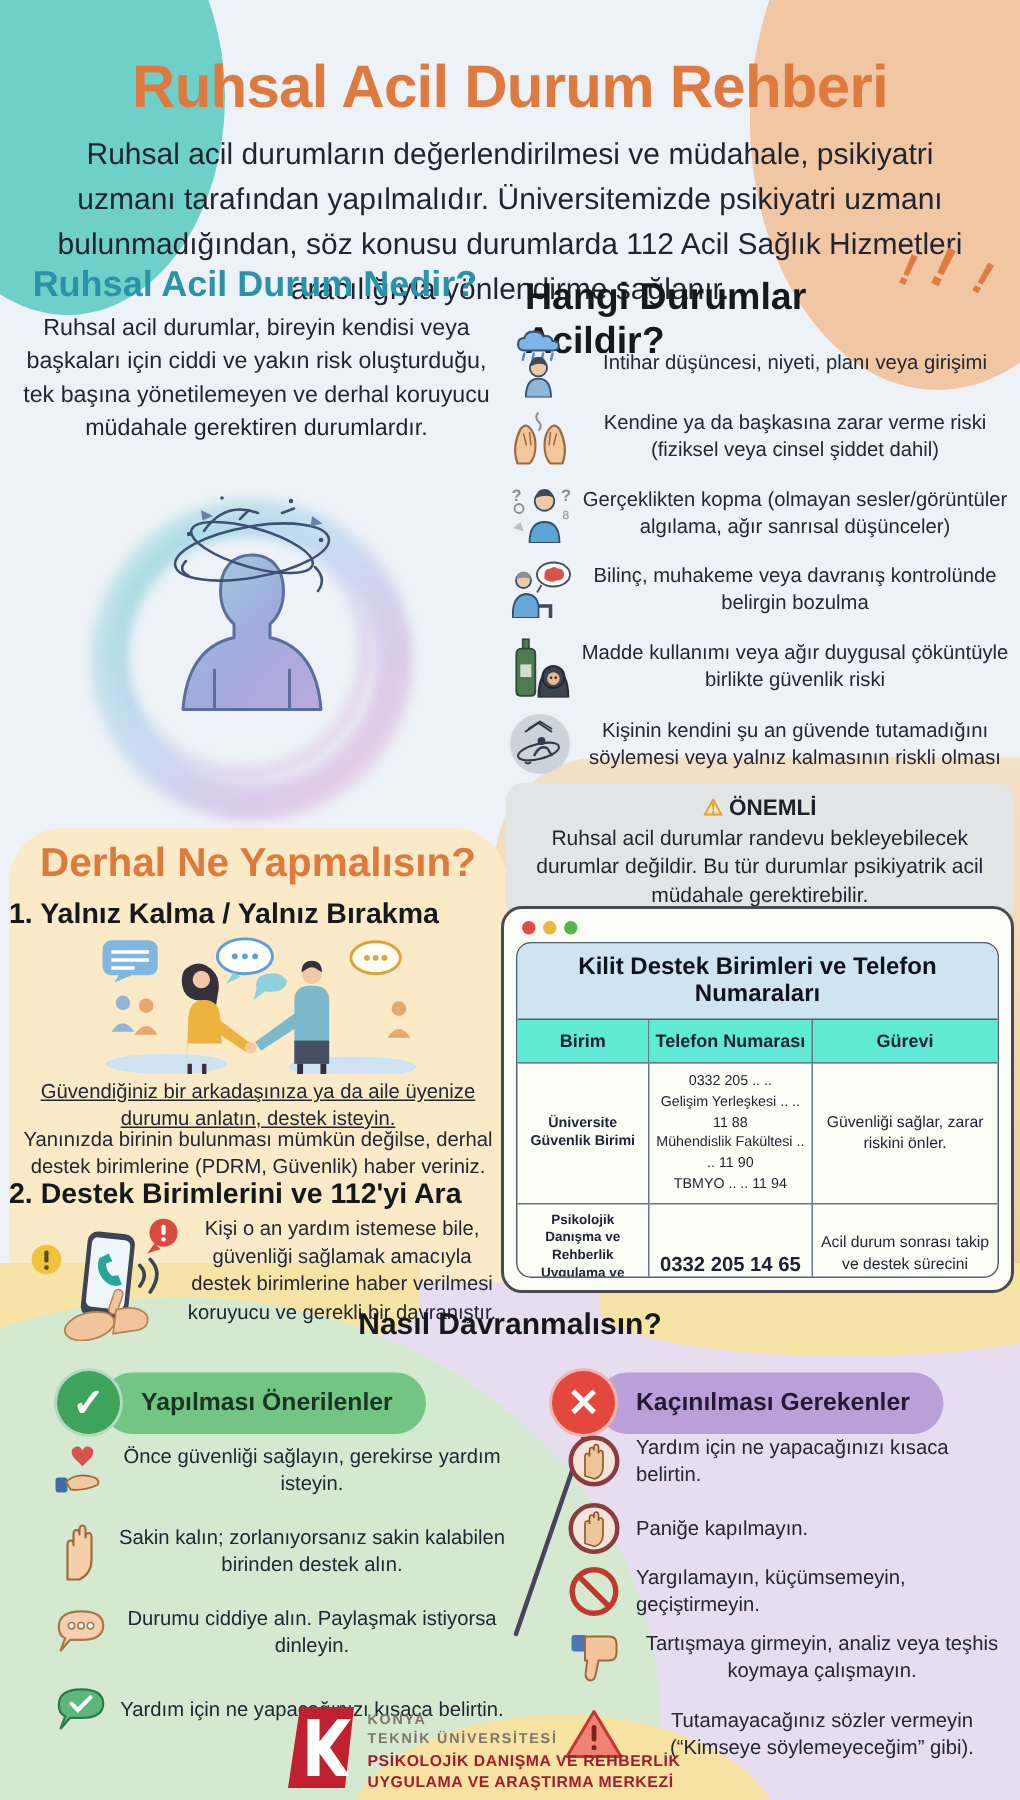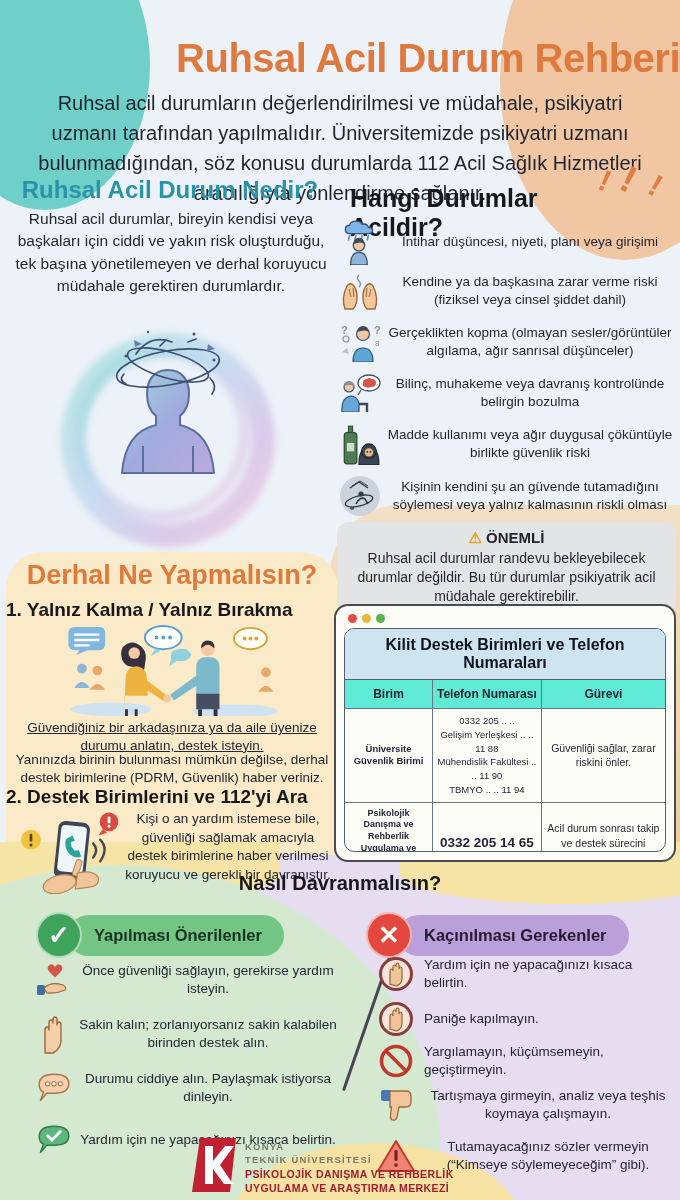--- a/index.html
+++ b/index.html
@@ -13,21 +13,21 @@
   .bg-right-peach{left:330px;top:505px;width:350px;height:385px;background:linear-gradient(180deg,#f2e0c7 0%,#efd6ae 55%,#ecca9d 100%);border-top-left-radius:70px;}
   .bg-cream{left:6px;top:552px;width:332px;height:338px;background:#fbeac8;border-radius:36px 36px 0 0;}
   .bg-bottom{left:0;top:855px;width:680px;height:345px;background:#e7ddf0;}
   .bg-ywave-l{left:-50px;top:842px;width:330px;height:62px;background:#f6e4a6;border-radius:0 0 50% 50%;}
   .bg-ywave-r{left:400px;top:842px;width:330px;height:62px;background:#f6e4a6;border-radius:0 0 50% 50%;}
   .bg-green{left:-200px;top:865px;width:640px;height:560px;border-radius:50%;background:#d5e9d1;}
   .bg-yarc{left:228px;top:1143px;width:294px;height:170px;border-radius:50%;background:#f6e2a2;}
   .divider-line{left:398px;top:928px;width:2.5px;height:172px;background:#4a4458;border-radius:2px;transform:rotate(19deg);transform-origin:top center;z-index:4;}
 
   
-  .title{left:0;top:36px;width:680px;text-align:right;font-size:40px;font-weight:800;color:#df7a3e;letter-spacing:-.5px;z-index:5;}
+  .title{left:0;top:36px;width:680px;text-align:center;font-size:40px;font-weight:800;color:#df7a3e;letter-spacing:-.5px;z-index:5;}
   .intro{left:28px;top:88px;width:624px;text-align:center;font-size:20px;line-height:1.5;color:#1f2430;font-weight:500;z-index:5;}
 
   
   .nedir-h{left:10px;top:176px;width:320px;text-align:center;font-size:24px;font-weight:800;color:#2b93a8;z-index:5;}
   .nedir-p{left:12px;top:208px;width:318px;text-align:center;font-size:15.5px;line-height:1.45;color:#1f2430;font-weight:500;z-index:5;}
   .mind-illu{left:40px;top:316px;width:260px;height:238px;z-index:5;}
 
   
   .acildir-h{left:350px;top:184px;width:280px;font-size:25px;font-weight:800;color:#17181c;z-index:5;}
   .excl{z-index:5;font-weight:800;color:#e07b42;}

